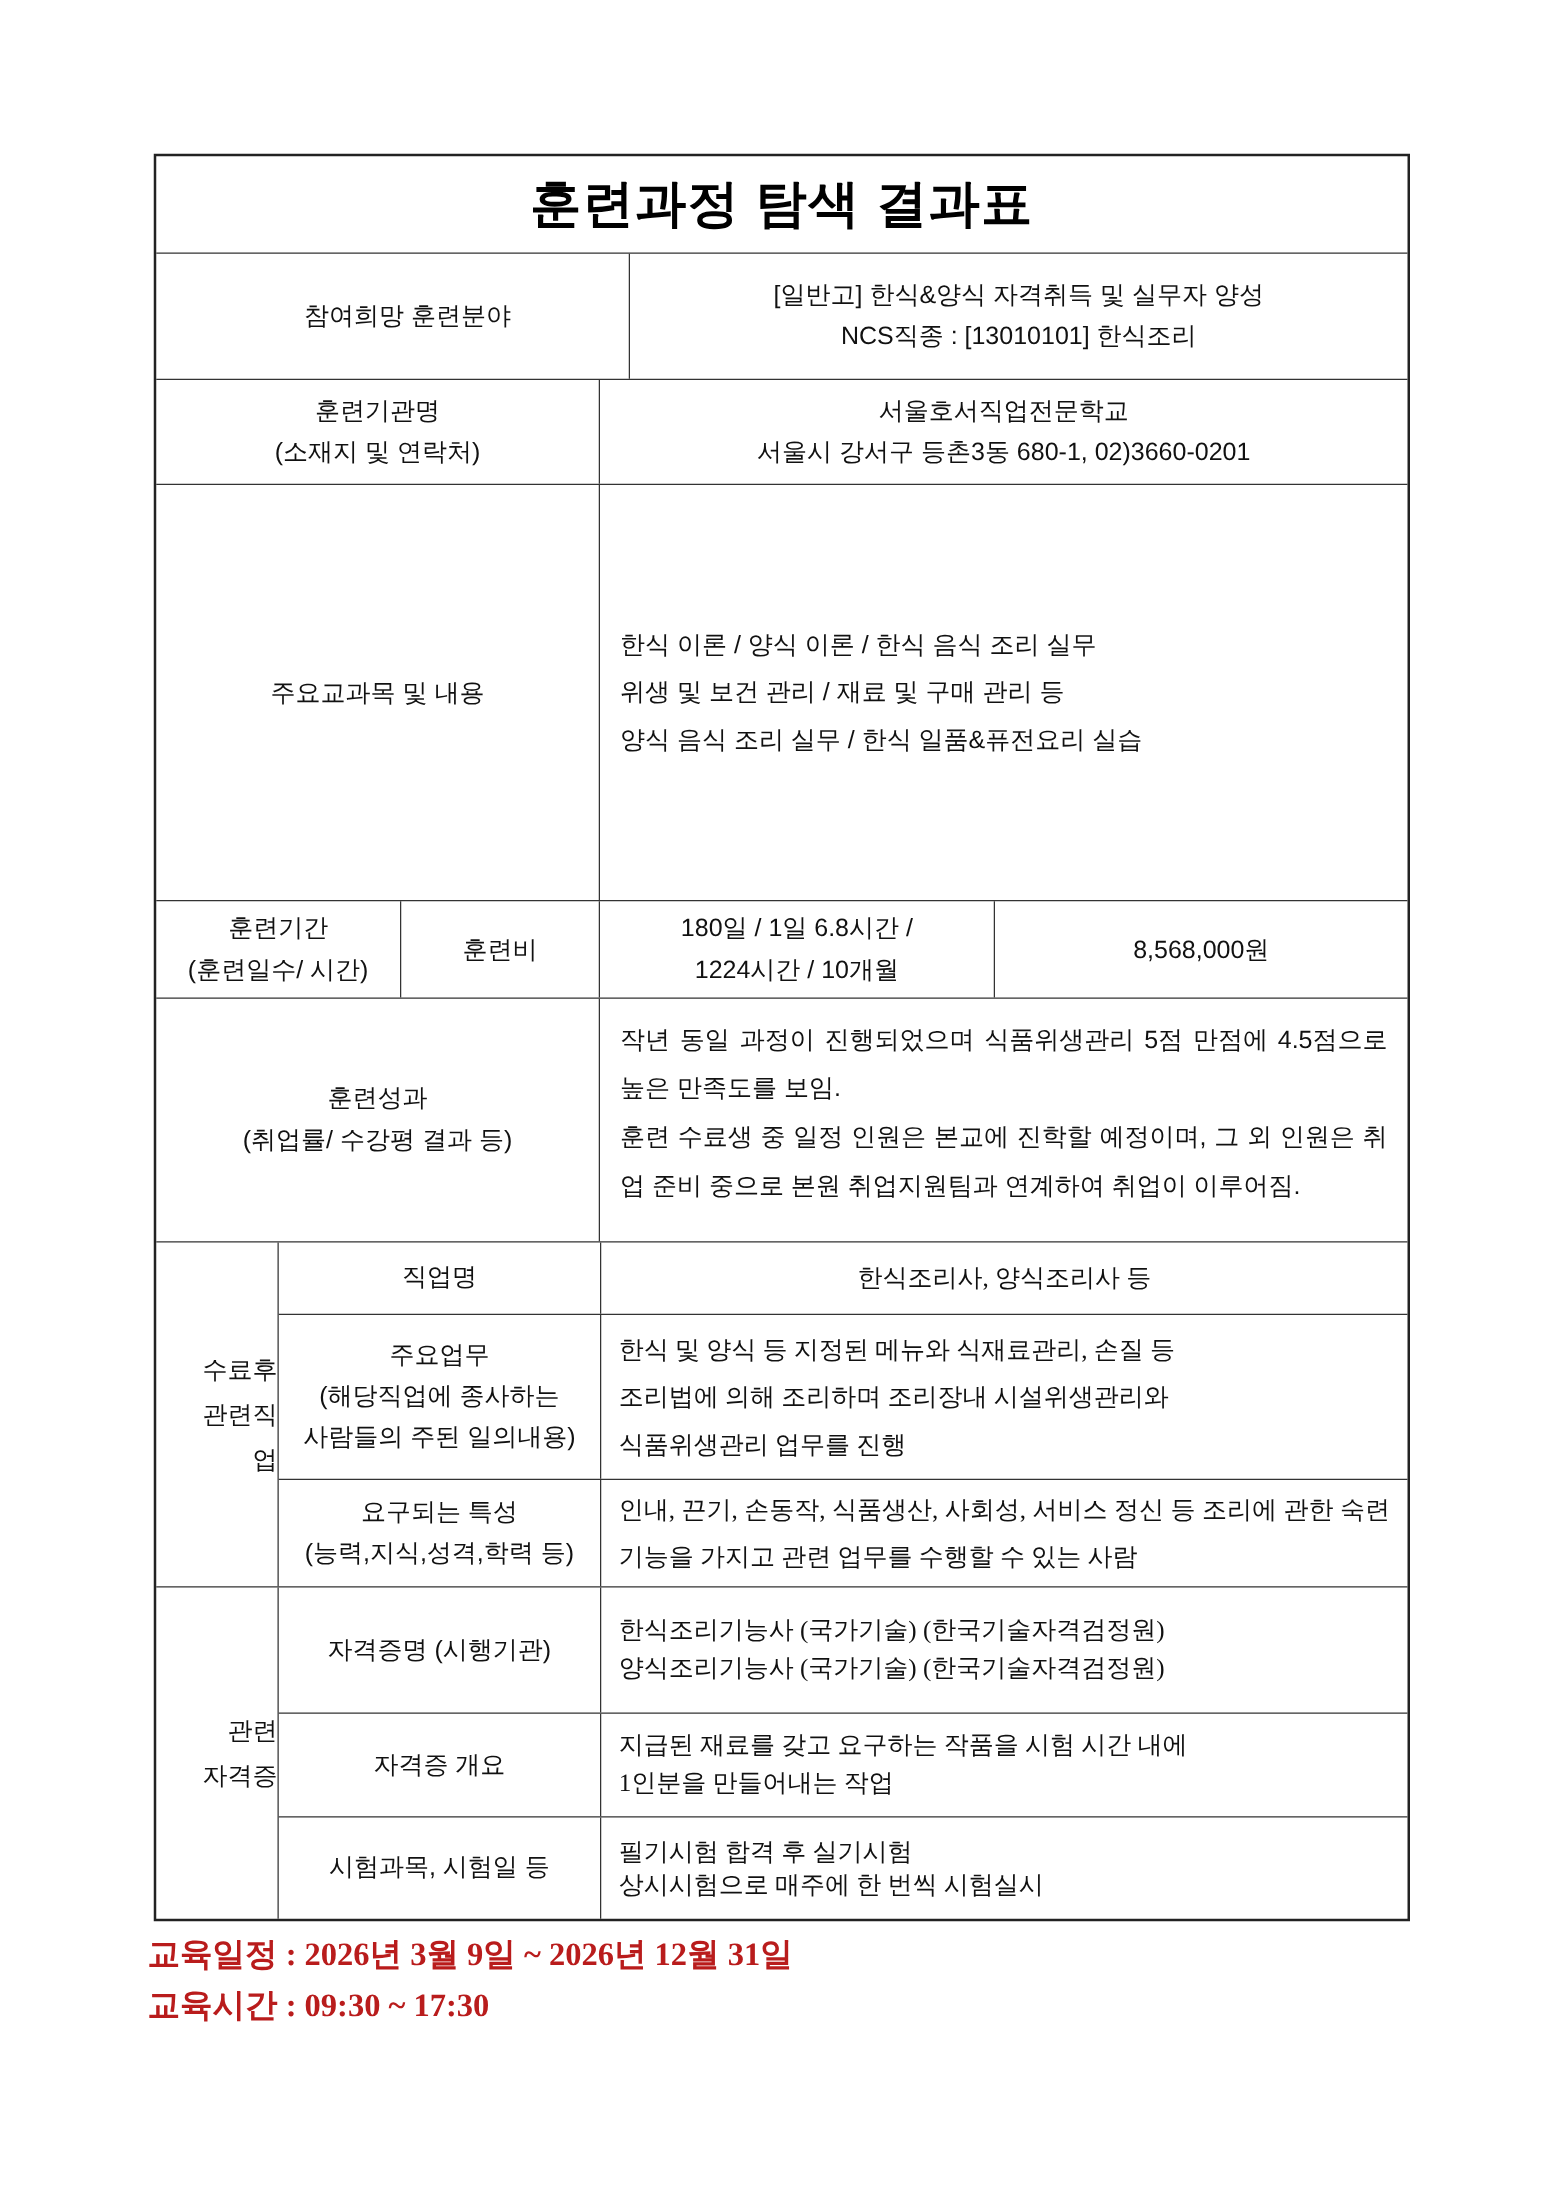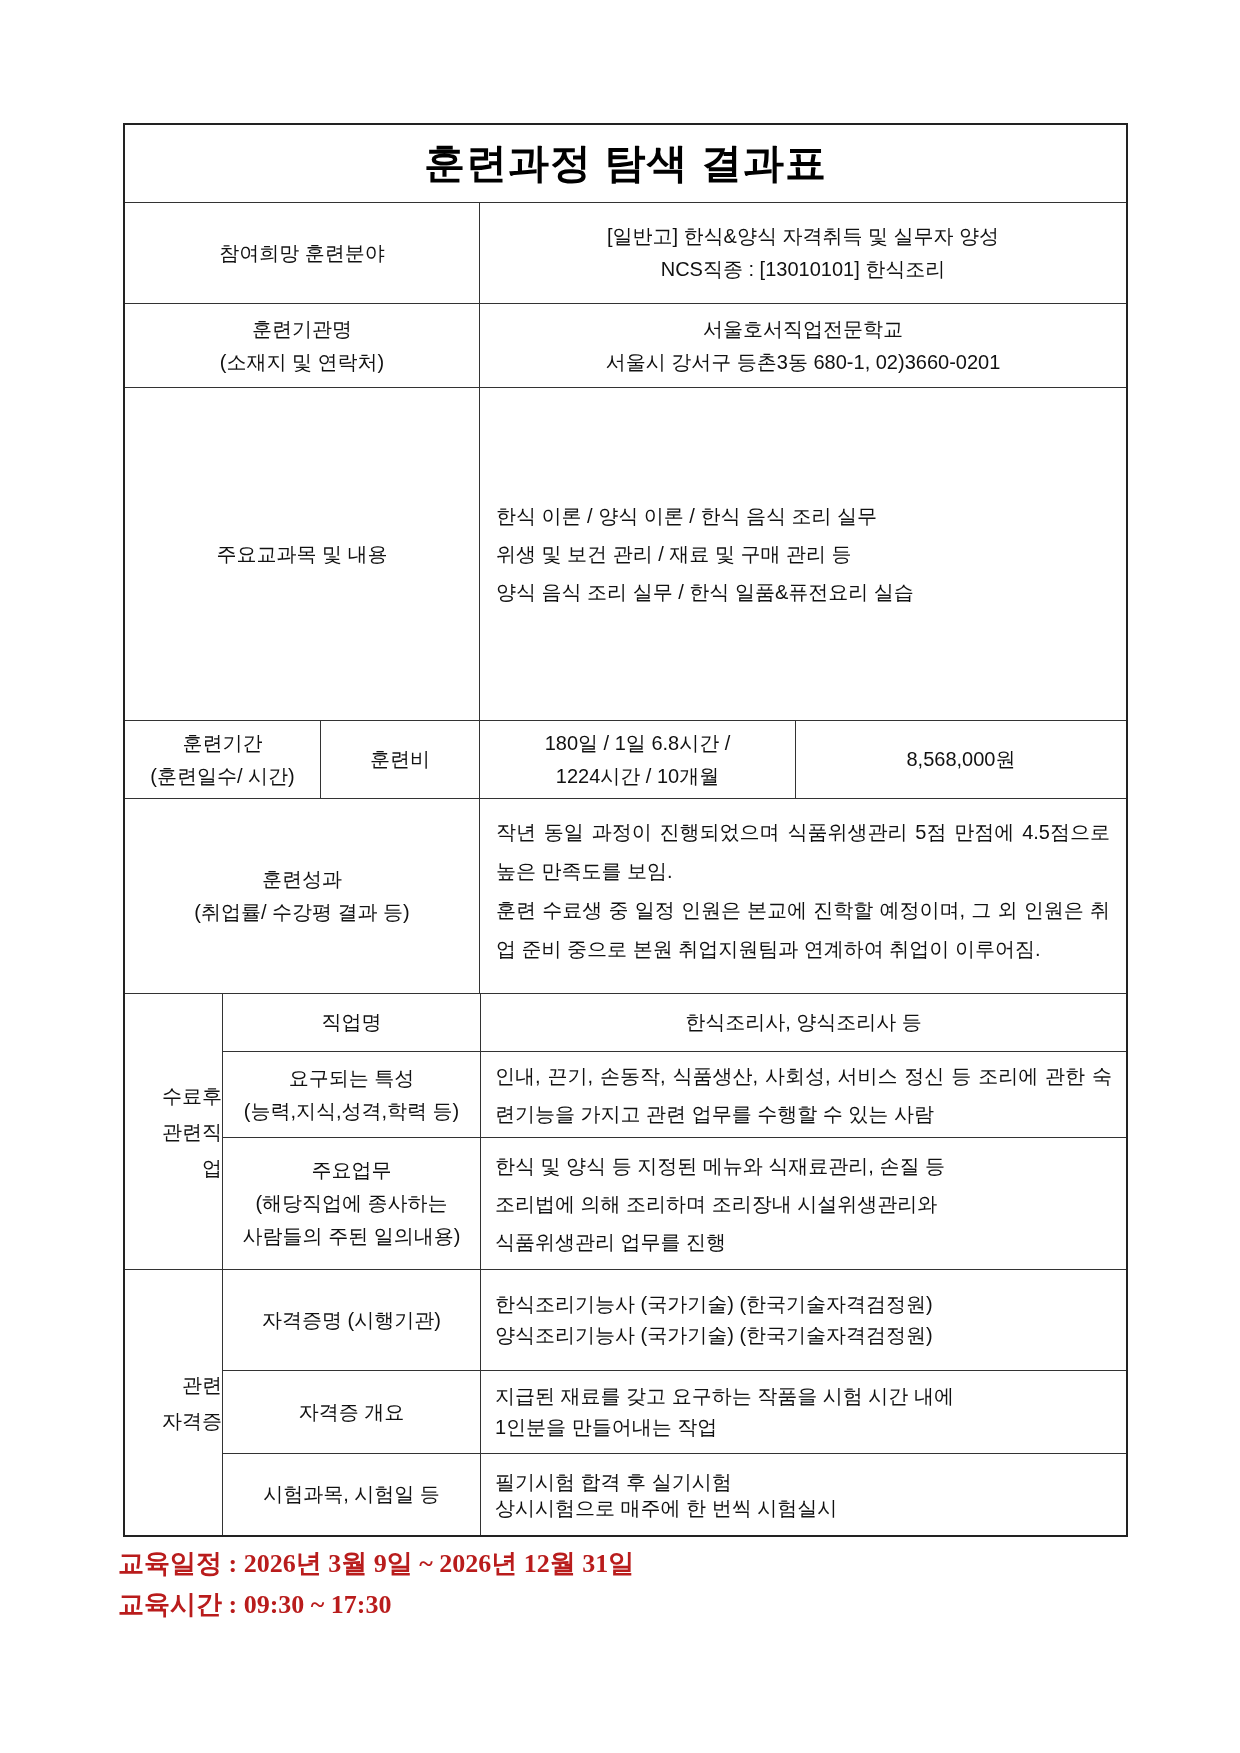--- a/index.html
+++ b/index.html
@@ -16,21 +16,21 @@
   .trow { display:flex; border-top:1.8px solid #333; flex-shrink:0; }
   .trow:first-child { border-top:none; }
   .cell { border-left:1.8px solid #333; display:flex; flex-direction:column;
           align-items:center; justify-content:center; text-align:center; }
   .cell:first-child { border-left:none; }
   .cell.left { align-items:flex-start; text-align:right; padding:0 16px; }
   .cell.justify { text-align:justify; display:block; padding:14px 16px 0 16px; }
 
   
   .r-title   { height:77px;  align-items:center; justify-content:center; }
-  .r-field   { height:101px; }
+  .r-field   { height:101px;padding-left:24px; }
   .r-org     { height:84px;  }
   .r-subj    { height:333px; }
   .r-period  { height:78px;  }
   .r-outcome { height:195px; }
   .r-jobs    { height:276px; }
   .r-certs   { flex:1; }
 
   
   .c-label   { width:354px; }
   .c-content { flex:1; }
@@ -45,21 +45,21 @@
   
   .section { display:flex; width:100%; }
   .sec-head { width:97px; display:flex; flex-direction:column; align-items:flex-end;
               justify-content:center; line-height:36px; flex-shrink:0; }
   .sec-body { flex:1; border-left:1.8px solid #333; display:flex; flex-direction:column; }
   .sec-row { display:flex; border-top:1.8px solid #333; flex-shrink:0; }
   .sec-row:first-child { border-top:none; }
   .sub-label { width:257px; display:flex; flex-direction:column; align-items:center;
                justify-content:center; text-align:center; line-height:33px; flex-shrink:0; }
   .sub-content { flex:1; border-left:1.8px solid #333; display:flex; flex-direction:column;
-                 justify-content:center; padding:0 14px; }
+                 justify-content:center; padding:0 14px;font-family:Liberation Serif, serif; }
   .jr-1 { height:57px; } .jr-2 { height:86px; } .jr-3 { flex:1; }
   .cr-1 { height:100px; } .cr-2 { height:83px; } .cr-3 { flex:1; }
   .tight30 { line-height:31px; }
   .tight26 { line-height:26px; }
   .line38 { line-height:38px; }
   .just { text-align:justify; line-height:38px; }
 
   .footer {
     position:absolute; left:118px; top:1543px;
     font-family:"Liberation Serif","DejaVu Serif",serif;
@@ -145,41 +145,41 @@
           <div>관련직</div>
           <div>업</div>
         </div>
         <div class="sec-body">
           <div class="sec-row jr-1">
             <div class="sub-label">직업명</div>
             <div class="sub-content" style="align-items:center;">
               <div>한식조리사, 양식조리사 등</div>
             </div>
           </div>
-          <div class="sec-row jr-2">
-            <div class="sub-label">
-              <div>요구되는 특성</div>
-              <div>(능력,지식,성격,학력 등)</div>
-            </div>
-            <div class="sub-content">
-              <div class="just">인내, 끈기, 손동작, 식품생산, 사회성, 서비스 정신 등 조리에 관한 숙련기능을 가지고 관련 업무를 수행할 수 있는 사람</div>
-            </div>
-          </div>
           <div class="sec-row jr-3">
             <div class="sub-label">
               <div>주요업무</div>
               <div>(해당직업에 종사하는</div>
               <div>사람들의 주된 일의내용)</div>
             </div>
             <div class="sub-content">
               <div class="line38">한식 및 양식 등 지정된 메뉴와 식재료관리, 손질 등</div>
               <div class="line38">조리법에 의해 조리하며 조리장내 시설위생관리와</div>
               <div class="line38">식품위생관리 업무를 진행</div>
             </div>
           </div>
+          <div class="sec-row jr-2">
+            <div class="sub-label">
+              <div>요구되는 특성</div>
+              <div>(능력,지식,성격,학력 등)</div>
+            </div>
+            <div class="sub-content">
+              <div class="just">인내, 끈기, 손동작, 식품생산, 사회성, 서비스 정신 등 조리에 관한 숙련기능을 가지고 관련 업무를 수행할 수 있는 사람</div>
+            </div>
+          </div>
         </div>
       </div>
     </div>
 
     <div class="trow r-certs">
       <div class="section">
         <div class="sec-head">
           <div>관련</div>
           <div>자격증</div>
         </div>

